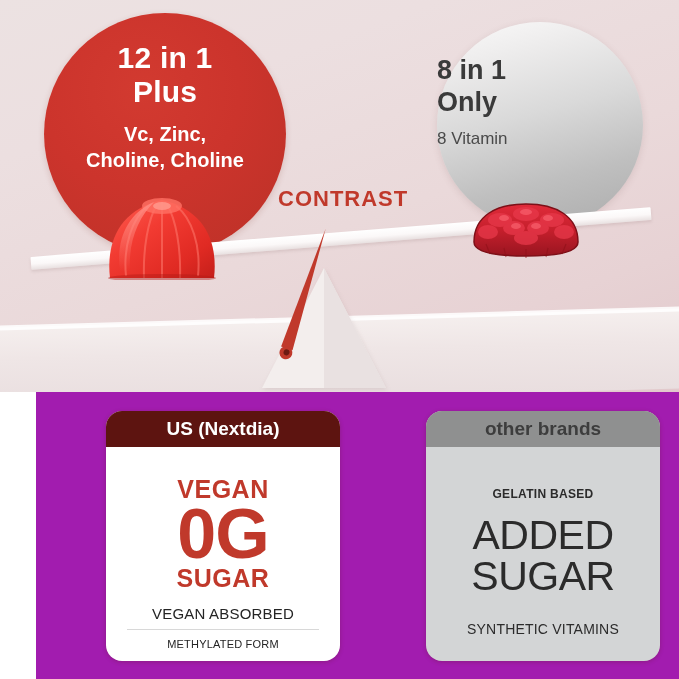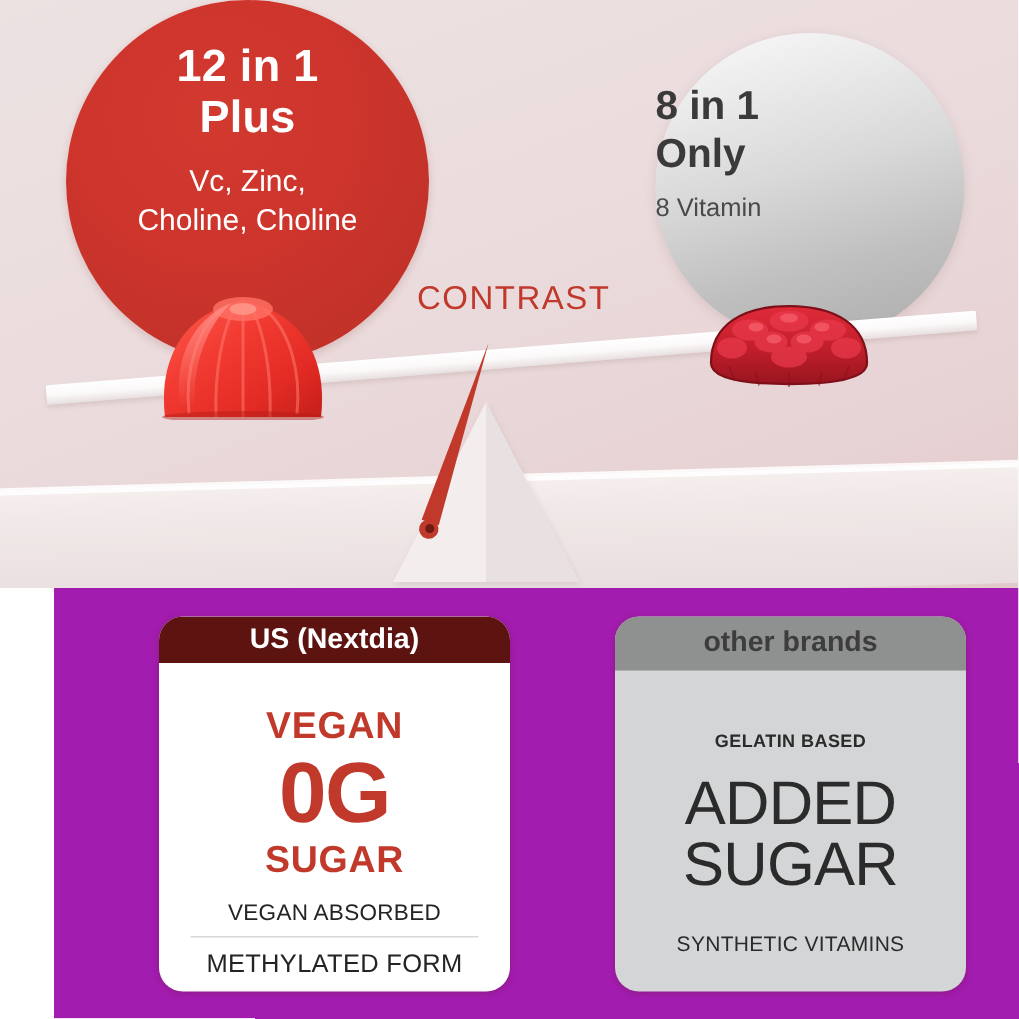--- a/index.html
+++ b/index.html
@@ -43,21 +43,21 @@
     height: 5px;
     background: #ffffff;
     transform: skewY(-1.6deg);
     opacity: .85;
   }
 
   
   #circle-left {
     position: absolute;
     left: 44px;
-    top: 0;
+    top: 13px;
     width: 242px;
     height: 242px;
     border-radius: 50%;
     background: radial-gradient(circle at 40% 32%, #d23a30 0%, #cc342c 45%, #c13229 80%, #b92e26 100%);
     box-shadow: 0 2px 6px rgba(120,40,30,.18);
   }
   #circle-left .c-lines {
     position: absolute;
     left: 0; right: 0;
     top: 28px;
@@ -65,21 +65,21 @@
     color: #ffffff;
   }
   .cl-big {
     font-size: 30px;
     font-weight: bold;
     line-height: 34px;
     letter-spacing: .2px;
   }
   .cl-sub {
     font-size: 20px;
-    font-weight: normal;
+    font-weight: bold;
     line-height: 26px;
     margin-top: 12px;
   }
 
   
   #circle-right {
     position: absolute;
     left: 437px;
     top: 22px;
     width: 206px;
@@ -107,21 +107,21 @@
     margin-top: 10px;
     color: #4a4a4a;
   }
 
   
   #contrast-label {
     position: absolute;
     left: 278px;
     top: 186px;
     font-size: 22px;
-    font-weight: normal;
+    font-weight: bold;
     color: #c0392b;
     letter-spacing: 1px;
     white-space: nowrap;
   }
 
   
   #plank {
     position: absolute;
     left: 30px;
     top: 232px;
@@ -217,21 +217,21 @@
     top: 19px;
     width: 234px;
     height: 250px;
     border-radius: 16px;
     overflow: hidden;
     box-shadow: 0 1px 4px rgba(90,25,20,.28);
     display: flex;
     flex-direction: column;
   }
   #card-left { left: 70px; background: #ffffff; }
-  #card-right { left: 374px; background: #d3d5d6; }
+  #card-right { left: 390px; background: #d3d5d6; }
 
   .card-head {
     height: 36px;
     display: flex;
     align-items: center;
     justify-content: center;
     font-size: 19px;
     font-weight: bold;
   }
   #card-left .card-head {
@@ -254,21 +254,21 @@
 
   
   .l-vegan {
     font-size: 25px;
     font-weight: bold;
     color: #c0392b;
     letter-spacing: .5px;
     margin-top: 6px;
   }
   .l-zero {
-    font-size: 57px;
+    font-size: 70px;
     font-weight: bold;
     color: #c0392b;
     line-height: 64px;
     letter-spacing: -1px;
     margin-top: -2px;
   }
   .l-sugar {
     font-size: 25px;
     font-weight: bold;
     color: #c0392b;
@@ -281,21 +281,21 @@
     margin-top: 12px;
     letter-spacing: .2px;
   }
   .l-divider {
     width: 192px;
     height: 1px;
     background: #d8d8d8;
     margin-top: 7px;
   }
   .l-note2 {
-    font-size: 17px;
+    font-size: 11px;
     color: #242424;
     margin-top: 8px;
     letter-spacing: .2px;
   }
 
   
   .r-gelatin {
     font-size: 12px;
     font-weight: bold;
     color: #2b2b2b;

